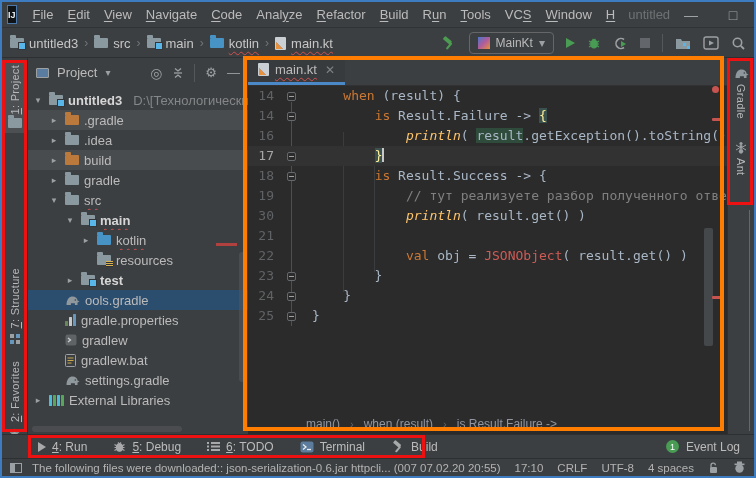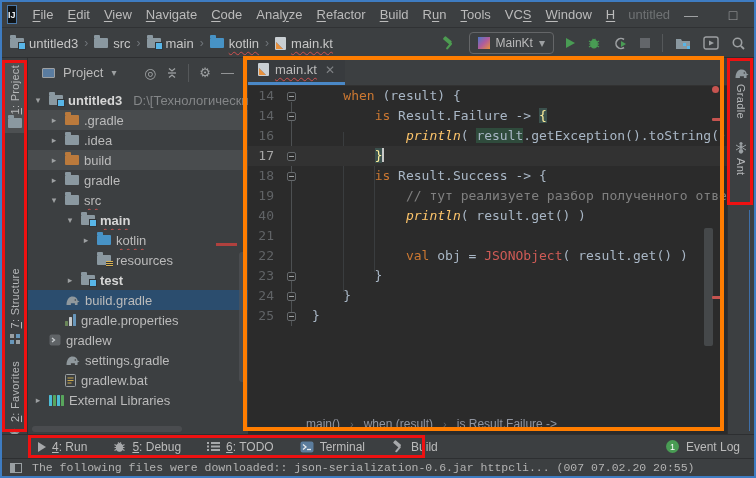--- a/index.html
+++ b/index.html
@@ -62,21 +62,21 @@
   .stripe.left  { border-right:1px solid #2d2f31; }
   .stripe.right { border-left:1px solid #2d2f31; width:27px; }
   .stripe-tab { display:flex; flex-direction:column; align-items:center; gap:4px; padding:5px 0; cursor:default; }
   .stripe-tab.active { background:rgba(255,255,255,0.09); }
   .vlabel-up { writing-mode:vertical-rl; transform:rotate(180deg); font-size:11px; color:#b6b8ba; letter-spacing:0.3px; }
   .vlabel-down { writing-mode:vertical-rl; font-size:11px; color:#b6b8ba; letter-spacing:0.3px; }
   .vlabel-up u, .vlabel-down u { text-decoration:underline; }
 
   
   .project-panel { width:220px; flex:none; background:#3c3f41; display:flex; flex-direction:column; position:relative; }
-  .panel-header { height:29px; display:flex; align-items:center; padding:0 14px; gap:8px; flex:none; }
+  .panel-header { height:29px; display:flex; align-items:center; padding:0 8px; gap:8px; flex:none; }
   .panel-title { font-size:13px; color:#bbbbbb; }
   .panel-caret { color:#9da0a2; font-size:10px; }
   .ph-icons { margin-left:auto; display:flex; align-items:center; gap:10px; color:#9da0a2; }
   .monitor { width:13px; height:10px; border:1px solid #9da0a2; background:#5a7ca0; border-radius:1px; }
   .tree { flex:1; overflow:hidden; position:relative; padding-top:3px; font-size:13px; }
   .tree-row { height:20px; display:flex; align-items:center; white-space:nowrap; overflow:hidden; gap:5px; }
   .tree-row.hover { background:#494c4e; }
   .tree-row.selected { background:#2b4d6e; }
   .t-arrow { width:12px; text-align:center; color:#9da0a2; font-size:9px; flex:none; }
   .t-label { color:#bbbbbb; }
@@ -121,21 +121,21 @@
   .tw-btn u { text-decoration:underline; }
   .eventlog { margin-left:auto; margin-right:14px; display:flex; align-items:center; gap:7px; }
   .badge { width:13px; height:13px; border-radius:50%; background:#499c54; color:#fff; font-size:9px;
     display:flex; align-items:center; justify-content:center; }
 
   
   .statusbar { position:absolute; left:2px; right:2px; top:458px; height:18px; background:#3c3f41;
     border-top:1px solid #2d2f31; display:flex; align-items:center; font-size:11.5px; color:#b3b3b3; padding:0 8px; }
   .sb-toggle { width:12px; height:10px; border:1px solid #9aa0a3; position:relative; margin-right:10px; flex:none; }
   .sb-toggle::after { content:""; position:absolute; left:0; top:0; width:4px; height:8px; background:#9aa0a3; }
-  .sb-msg { white-space:nowrap; overflow:hidden;font-family:Liberation Mono, monospace; }
+  .sb-msg { white-space:nowrap; overflow:hidden; }
   .sb-right { margin-left:auto; display:flex; align-items:center; gap:14px; white-space:nowrap; }
 
   
   .anno { position:absolute; pointer-events:none; z-index:60; }
 
   
   .g { color:#9da0a2; font-size:12px; line-height:1; }
   .play-tri { width:0; height:0; border-left:9px solid #499c54; border-top:5px solid transparent; border-bottom:5px solid transparent; }
   .play-tri.gray { border-left-color:#a7a9ab; border-left-width:8px; }
   .stop-sq { width:10px; height:10px; background:#63666a; }
@@ -386,64 +386,64 @@
             <span class="t-label bold">test</span>
           </div>
           <div class="tree-row selected" style="padding-left: 20px;">
             <span class="t-arrow"></span>
             <span class="ic">
               <svg width="15" height="13" viewBox="0 0 15 13">
                 <path d="M1.5,11 C1.5,5 4.5,2.5 7.5,2.5 c3,0 5,2 5,4 l2,1 -2,1 v2.5 h-2.6 v-1.8 h-4 v1.8 H3.6 Z" fill="#8f989d"></path>
                 <circle cx="10.3" cy="6" r="0.8" fill="#3c3f41"></circle>
               </svg>
             </span>
-            <span class="t-label">build.gradle</span>
+            <span class="t-label">ools.gradle</span>
           </div>
           <div class="tree-row" style="padding-left: 20px;">
             <span class="t-arrow"></span>
             <span class="ic">
               <span class="i-bars">
                 <i style="height:5px;background:#6a8759"></i>
                 <i style="height:9px;background:#c6c9cb"></i>
                 <i style="height:12px;background:#6897bb"></i>
               </span>
             </span>
             <span class="t-label">gradle.properties</span>
           </div>
-          <div class="tree-row" style="padding-left: 4px;">
+          <div class="tree-row" style="padding-left: 20px;">
             <span class="t-arrow"></span>
             <span class="ic">
               <svg width="12" height="12" viewBox="0 0 12 12">
                 <rect x="0.5" y="0.5" width="11" height="11" rx="2" fill="#5f6366"></rect>
                 <path d="M3 4 L5.5 6 L3 8" stroke="#c9cdd0" stroke-width="1.3" fill="none"></path>
               </svg>
             </span>
             <span class="t-label">gradlew</span>
-          </div>
-          <div class="tree-row" style="padding-left: 20px;">
-            <span class="t-arrow"></span>
-            <span class="ic">
-              <svg width="15" height="13" viewBox="0 0 15 13">
-                <path d="M1.5,11 C1.5,5 4.5,2.5 7.5,2.5 c3,0 5,2 5,4 l2,1 -2,1 v2.5 h-2.6 v-1.8 h-4 v1.8 H3.6 Z" fill="#8f989d"></path>
-                <circle cx="10.3" cy="6" r="0.8" fill="#3c3f41"></circle>
-              </svg>
-            </span>
-            <span class="t-label">settings.gradle</span>
           </div>
           <div class="tree-row" style="padding-left: 20px;">
             <span class="t-arrow"></span>
             <span class="ic">
               <svg width="11" height="13" viewBox="0 0 11 13">
                 <rect x="0.5" y="0.5" width="10" height="12" rx="1" fill="none" stroke="#9aa0a3"></rect>
                 <line x1="2.5" y1="4" x2="8.5" y2="4" stroke="#c9a84c"></line>
                 <line x1="2.5" y1="6.5" x2="8.5" y2="6.5" stroke="#c9a84c"></line>
                 <line x1="2.5" y1="9" x2="6.5" y2="9" stroke="#c9a84c"></line>
               </svg>
             </span>
             <span class="t-label">gradlew.bat</span>
+          </div>
+          <div class="tree-row" style="padding-left: 20px;">
+            <span class="t-arrow"></span>
+            <span class="ic">
+              <svg width="15" height="13" viewBox="0 0 15 13">
+                <path d="M1.5,11 C1.5,5 4.5,2.5 7.5,2.5 c3,0 5,2 5,4 l2,1 -2,1 v2.5 h-2.6 v-1.8 h-4 v1.8 H3.6 Z" fill="#8f989d"></path>
+                <circle cx="10.3" cy="6" r="0.8" fill="#3c3f41"></circle>
+              </svg>
+            </span>
+            <span class="t-label">settings.gradle</span>
           </div>
           <div class="tree-row" style="padding-left: 4px;">
             <span class="t-arrow">▸</span>
             <span class="ic">
               <span class="i-bars">
                 <i style="height:11px;background:#4dbcd6"></i>
                 <i style="height:11px;background:#58a65c"></i>
                 <i style="height:11px;background:#4dbcd6"></i>
                 <i style="height:11px;background:#58a65c"></i>
               </span>
@@ -504,21 +504,21 @@
               <span class="fold-mark"></span>
             </div>
             <div class="code-text"><span class="c-pl">        </span><span class="c-kw">is</span><span class="c-pl"> Result.Success -&gt; {</span></div>
           </div>
           <div class="code-row">
             <div class="gutter-num">19</div>
             <div class="gutter-fold"></div>
             <div class="code-text"><span class="c-pl">            </span><span class="c-cm">// тут реализуете разбор полученного ответа</span></div>
           </div>
           <div class="code-row">
-            <div class="gutter-num">40</div>
+            <div class="gutter-num">30</div>
             <div class="gutter-fold"></div>
             <div class="code-text"><span class="c-pl">            </span><span class="c-fn">println</span><span class="c-pl">( result.get() )</span></div>
           </div>
           <div class="code-row">
             <div class="gutter-num">21</div>
             <div class="gutter-fold"></div>
             <div class="code-text"></div>
           </div>
           <div class="code-row">
             <div class="gutter-num">22</div>
@@ -650,20 +650,39 @@
       </div>
       <div class="eventlog">
       <span class="badge">1</span>
       <span>Event Log</span>
     </div>
   </div>
 
   <div class="statusbar">
     <span class="sb-toggle"></span>
     <span class="sb-msg">The following files were downloaded:: json-serialization-0.6.jar httpcli... (007 07.02.20 20:55)</span>
+    <span class="sb-right">
+      <span>17:10</span>
+      <span>CRLF</span>
+      <span>UTF-8</span>
+      <span>4 spaces</span>
+      <span class="ic">
+        <svg width="11" height="12" viewBox="0 0 11 12">
+            <path d="M3 5 V3.5 A2.2 2.2 0 0 1 7.4 3.2" fill="none" stroke="#9aa0a3" stroke-width="1.3"></path>
+            <rect x="2" y="5" width="7" height="6" rx="1" fill="#9aa0a3"></rect>
+          </svg>
+      </span>
+      <span class="ic">
+        <svg width="13" height="13" viewBox="0 0 13 13">
+            <circle cx="6.5" cy="7.5" r="4.2" fill="#9aa0a3"></circle>
+            <rect x="1.5" y="2.5" width="10" height="1.6" fill="#9aa0a3"></rect>
+            <rect x="4" y="0.5" width="5" height="2.5" fill="#9aa0a3"></rect>
+          </svg>
+      </span>
+    </span>
   </div>
 
   <div class="anno" style="left:2px; top:60px; width:25px; height:372px; border:3px solid #ee1111;"></div>
   <div class="anno" style="left:727px; top:58px; width:26px; height:147px; border:3px solid #ee1111;"></div>
   <div class="anno" style="left:28px; top:435px; width:397px; height:23px; border:3px solid #ee1111;"></div>
   <div class="anno" style="left:243px; top:56px; width:481px; height:375px; border:4px solid #ff7d00;"></div>
   <div class="anno" style="left:216px; top:243px; width:21px; height:3px; background:#b0413e;"></div>
   <div class="anno" style="left:749px; top:210px; width:1px; height:221px; background:#3e6fa8;"></div>
 
   <div class="win-border"></div>

